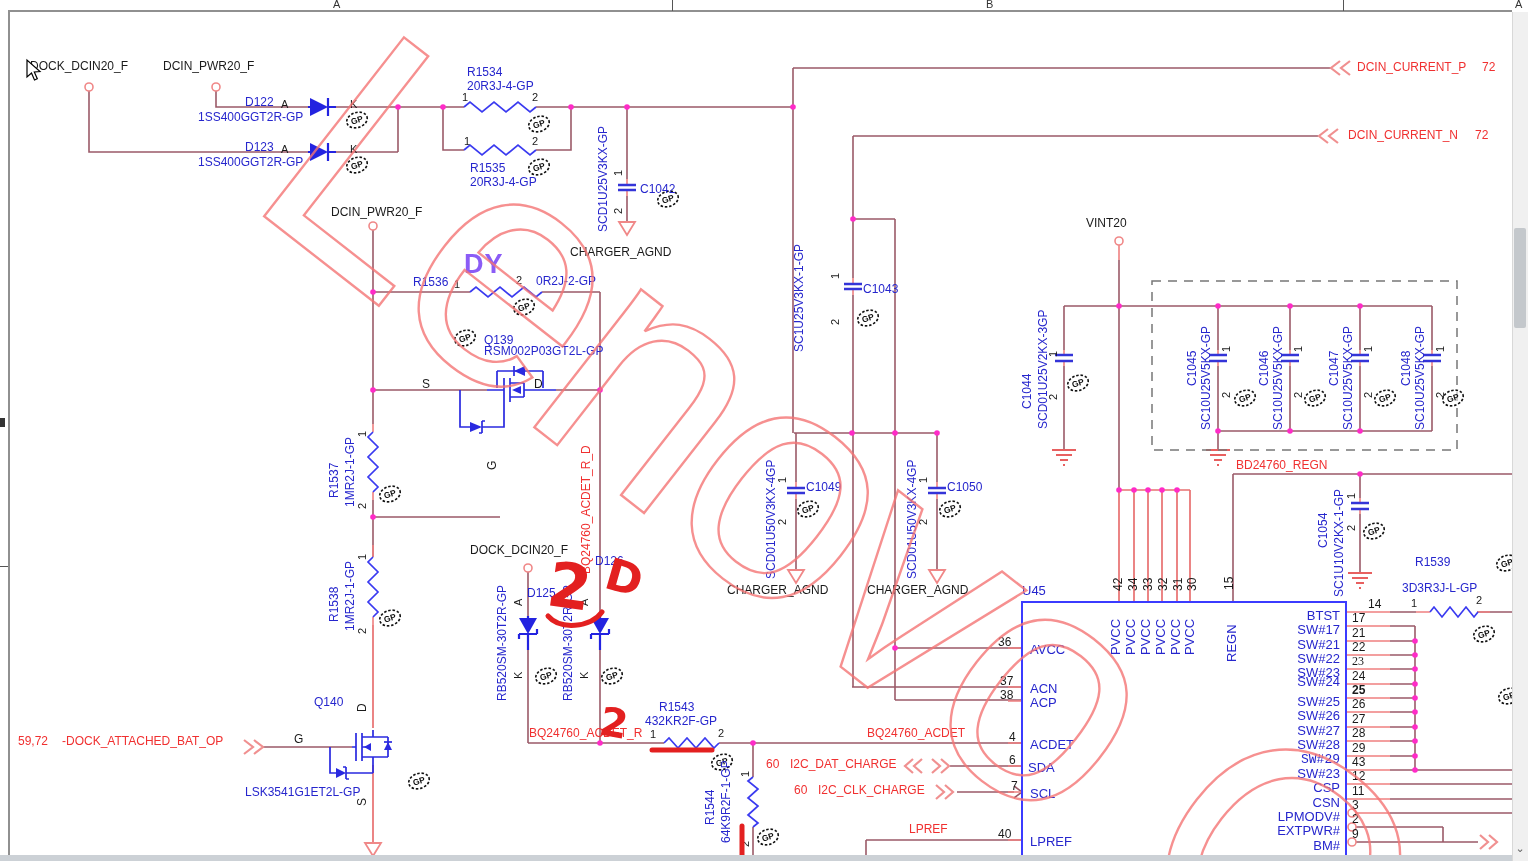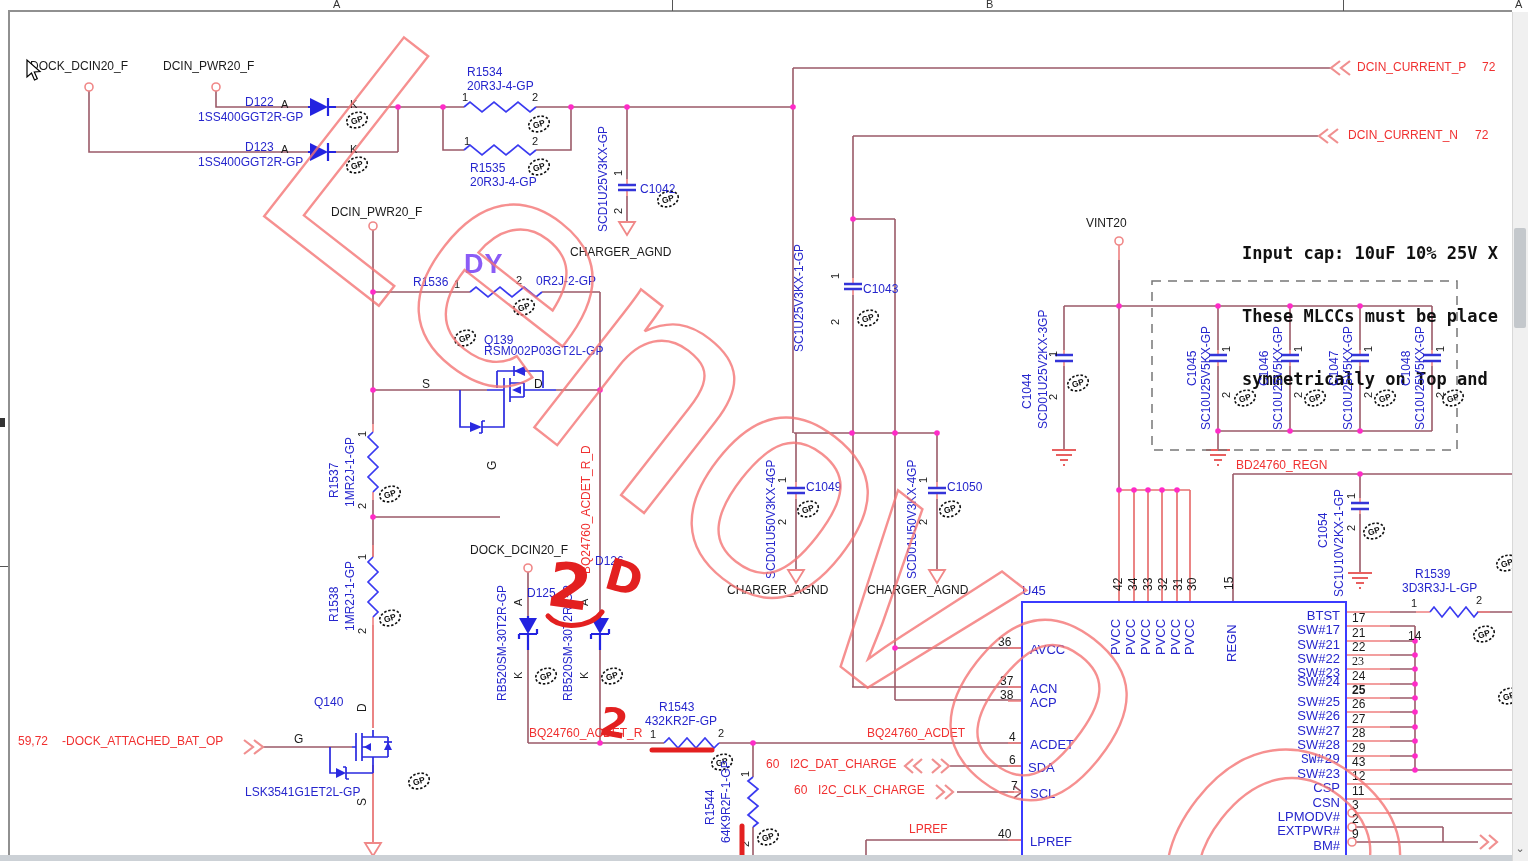--- a/index.html
+++ b/index.html
@@ -327,25 +327,20 @@
 <div class="lbl" style="left:30px;top:60px">DOCK_DCIN20_F</div>
 <div class="lbl" style="left:163px;top:60px">DCIN_PWR20_F</div>
 <div class="lbl" style="left:331px;top:206px">DCIN_PWR20_F</div>
 <div class="lbl" style="left:470px;top:544px">DOCK_DCIN20_F</div>
 <div class="lbl" style="left:570px;top:246px">CHARGER_AGND</div>
 <div class="lbl" style="left:727px;top:584px">CHARGER_AGND</div>
 <div class="lbl" style="left:867px;top:584px">CHARGER_AGND</div>
 <div class="lbl" style="left:1086px;top:217px">VINT20</div>
 <div class="lbl dy" style="left:464px;top:250px">DY</div>
 
-<div class="lbl note" style="left:1242px;top:201px">
-  <div>Input cap: 10uF 10% 25V X</div>
-  <div>These MLCCs must be place</div>
-  <div>symmetrically on Top and</div>
-</div>
 
 <div class="lbl blu" style="left:245px;top:96px">D122</div>
 <div class="lbl blu" style="left:198px;top:111px">1SS400GGT2R-GP</div>
 <div class="lbl sm" style="left:281px;top:99px">A</div>
 <div class="lbl sm" style="left:350px;top:99px">K</div>
 <div class="lbl blu" style="left:245px;top:141px">D123</div>
 <div class="lbl blu" style="left:198px;top:156px">1SS400GGT2R-GP</div>
 <div class="lbl sm" style="left:281px;top:144px">A</div>
 <div class="lbl sm" style="left:350px;top:144px">K</div>
 
@@ -454,21 +449,21 @@
 <div class="lbl red" style="left:1357px;top:61px">DCIN_CURRENT_P</div>
 <div class="lbl red" style="left:1482px;top:61px">72</div>
 <div class="lbl red" style="left:1348px;top:129px">DCIN_CURRENT_N</div>
 <div class="lbl red" style="left:1475px;top:129px">72</div>
 <div class="lbl red" style="left:1236px;top:459px">BD24760_REGN</div>
 
 <div class="lbl blu vert" style="left:1317px;top:548px">C1054</div>
 <div class="lbl blu vert" style="left:1333px;top:597px">SC1U10V2KX-1-GP</div>
 <div class="lbl sm vert" style="left:1346px;top:499px">1</div>
 <div class="lbl sm vert" style="left:1346px;top:531px">2</div>
-<div class="lbl blu" style="left:1415px;top:568px">R1539</div>
+<div class="lbl blu" style="left:1415px;top:556px">R1539</div>
 <div class="lbl blu" style="left:1402px;top:582px">3D3R3J-L-GP</div>
 <div class="lbl sm" style="left:1411px;top:598px">1</div>
 <div class="lbl sm" style="left:1476px;top:595px">2</div>
 
 <div class="lbl blu big" style="left:1022px;top:584px">U45</div>
 <div class="pinnum" style="left:998px;top:635px">36</div>
 <div class="pinlbl" style="left:1030px;top:642px">AVCC</div>
 <div class="pinnum" style="left:1000px;top:674px">37</div>
 <div class="pinlbl" style="left:1030px;top:681px">ACN</div>
 <div class="pinnum" style="left:1000px;top:688px">38</div>
@@ -491,21 +486,21 @@
 <div class="pinnum vert" style="left:1222px;top:590px">15</div>
 <div class="pinlbl vert" style="left:1108px;top:655px">PVCC</div>
 <div class="pinlbl vert" style="left:1123px;top:655px">PVCC</div>
 <div class="pinlbl vert" style="left:1138px;top:655px">PVCC</div>
 <div class="pinlbl vert" style="left:1153px;top:655px">PVCC</div>
 <div class="pinlbl vert" style="left:1168px;top:655px">PVCC</div>
 <div class="pinlbl vert" style="left:1182px;top:655px">PVCC</div>
 <div class="pinlbl vert" style="left:1224px;top:662px">REGN</div>
 
 <div id="rightpins">
-      <div class="pinnum" style="left: 1408px; top: 597px; margin-top: 32px;">14</div>
+      <div class="pinnum" style="left: 1368px; top: 597px;">14</div>
       <div class="pinlbl rlabel" style="left: 1236px; top: 608px;">BTST</div>
       <div class="pinnum" style="left: 1352px; top: 611px;">17</div>
       <div class="pinlbl rlabel" style="left: 1236px; top: 622px;">SW#17</div>
       <div class="pinnum" style="left: 1352px; top: 626px;">21</div>
       <div class="pinlbl rlabel" style="left: 1236px; top: 637px;">SW#21</div>
       <div class="pinnum" style="left: 1352px; top: 640px;">22</div>
       <div class="pinlbl rlabel" style="left: 1236px; top: 651px;">SW#22</div>
       <div class="pinnum" style="left: 1352px; top: 654px; font-family: Liberation Serif, serif;">23</div>
       <div class="pinlbl rlabel" style="left: 1236px; top: 665px;">SW#23</div>
       <div class="pinnum" style="left: 1352px; top: 669px;">24</div>

